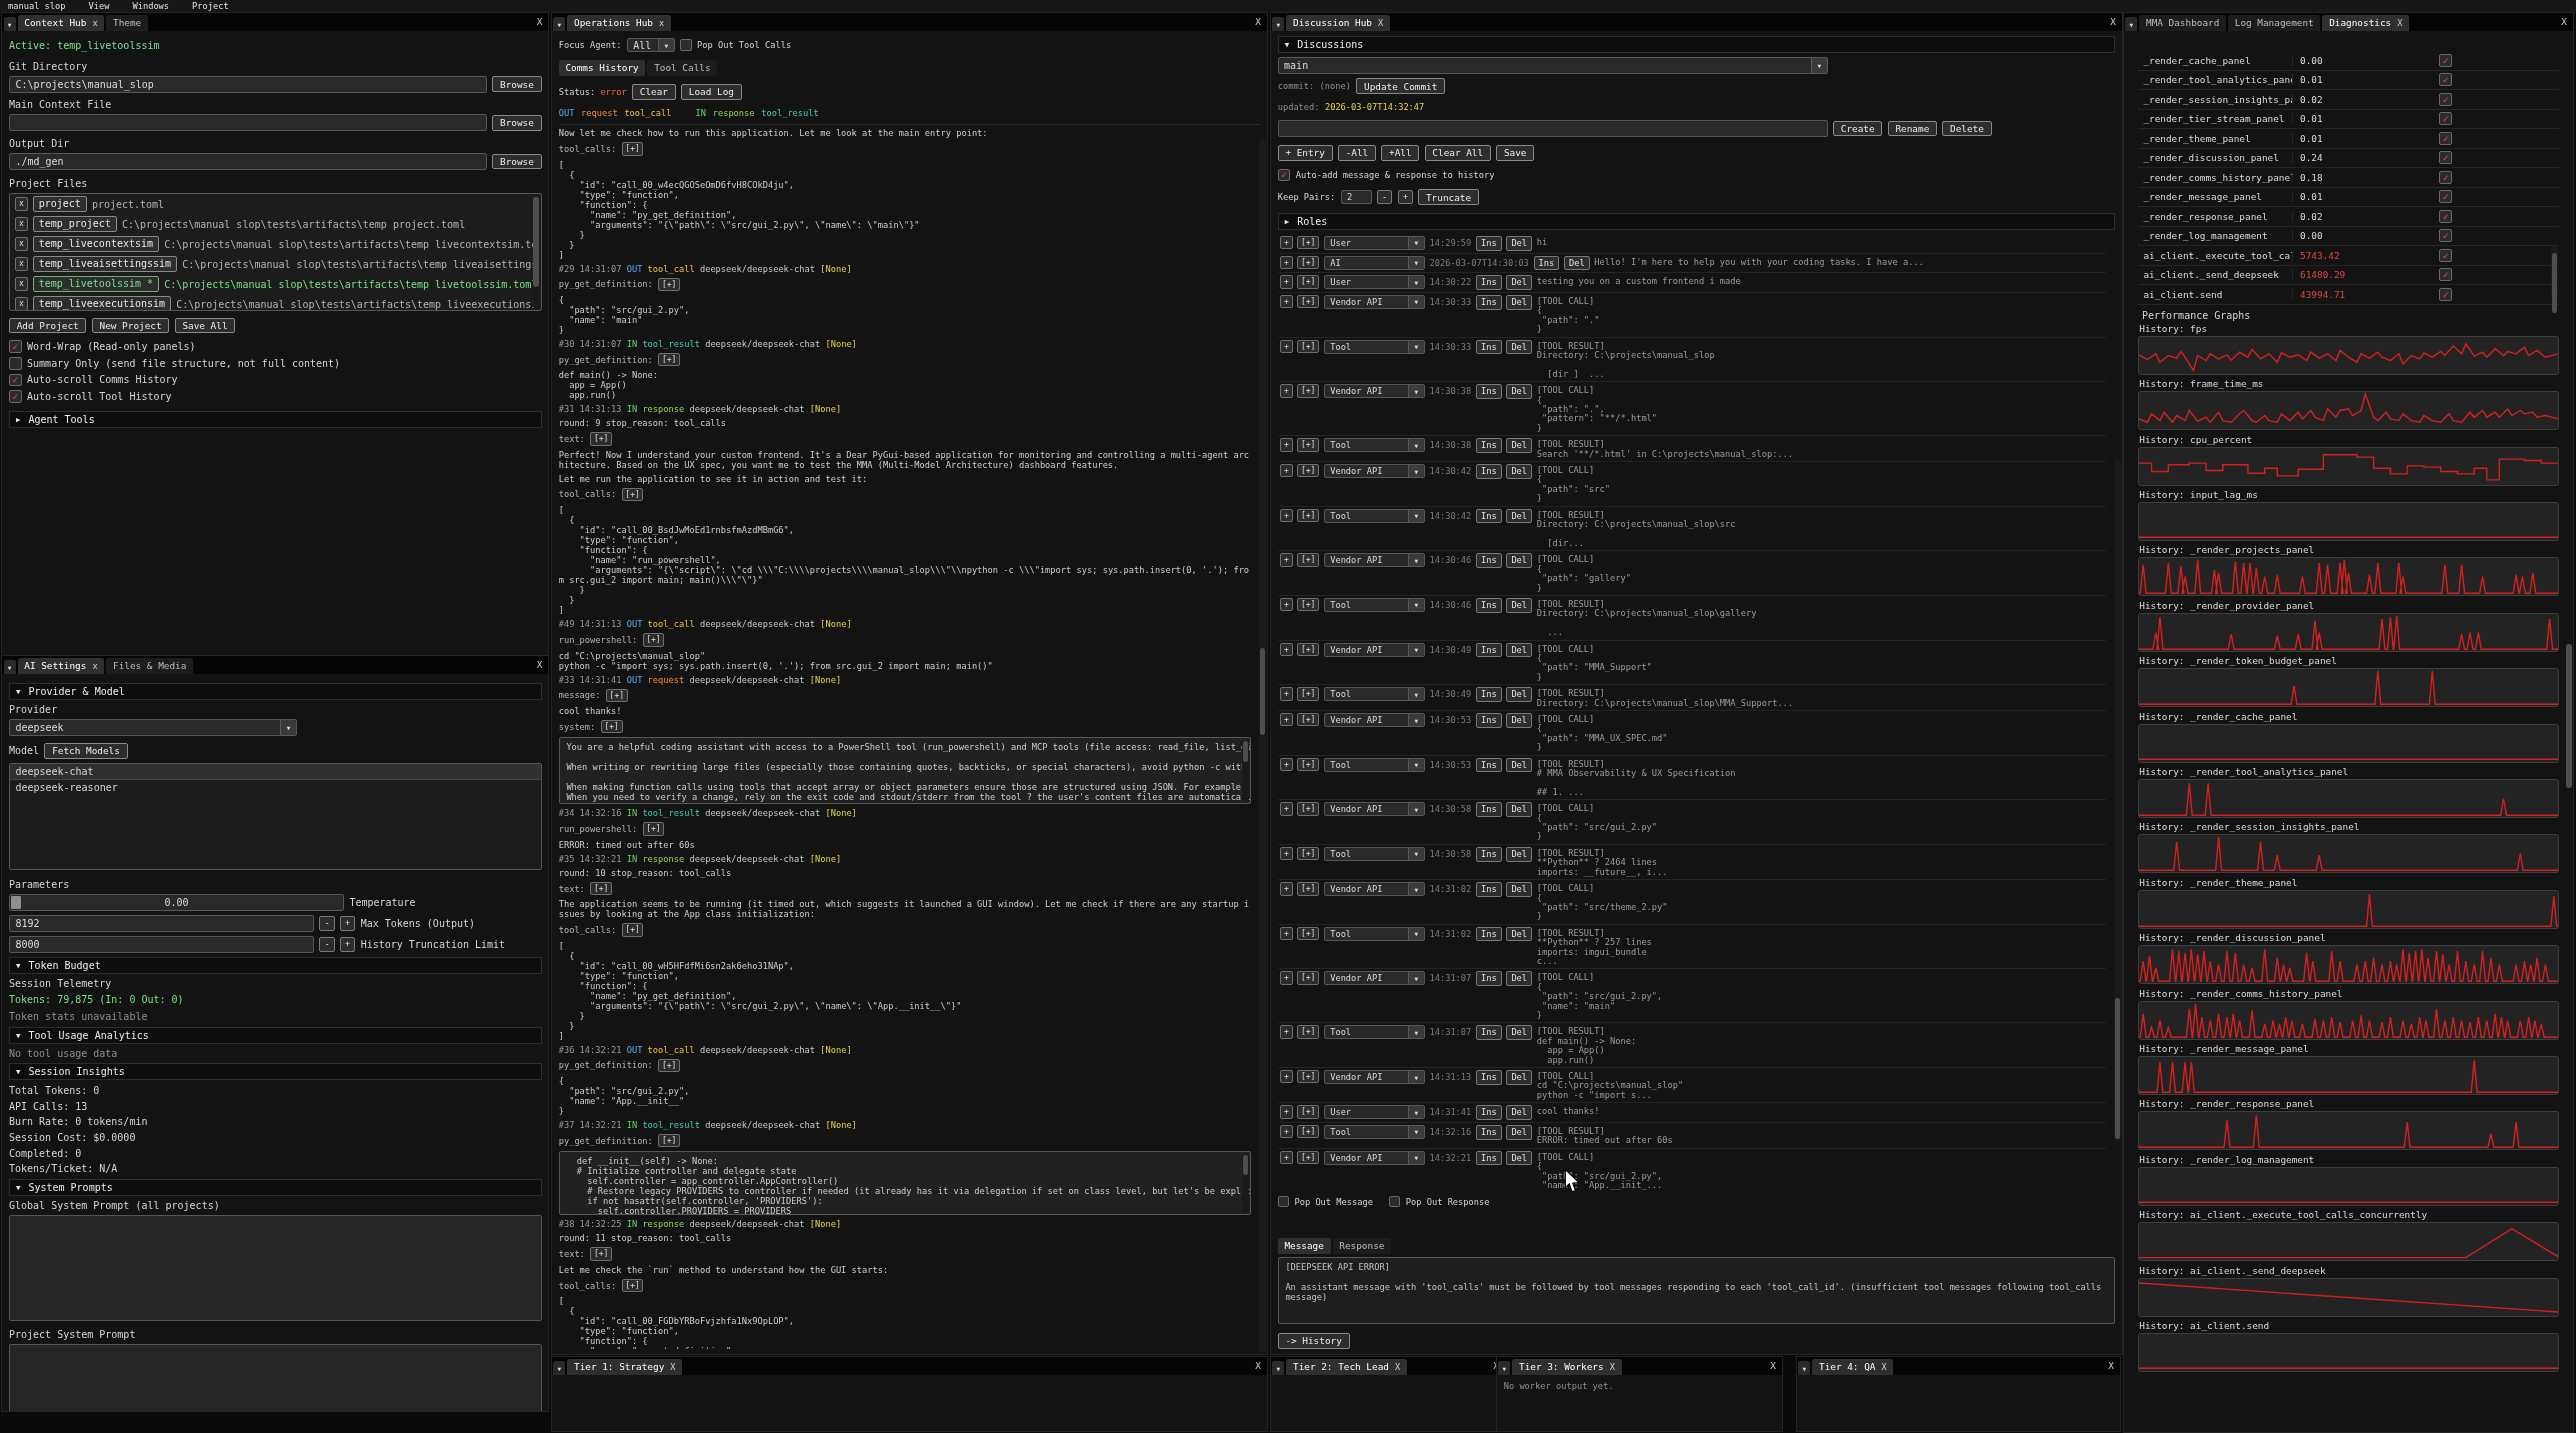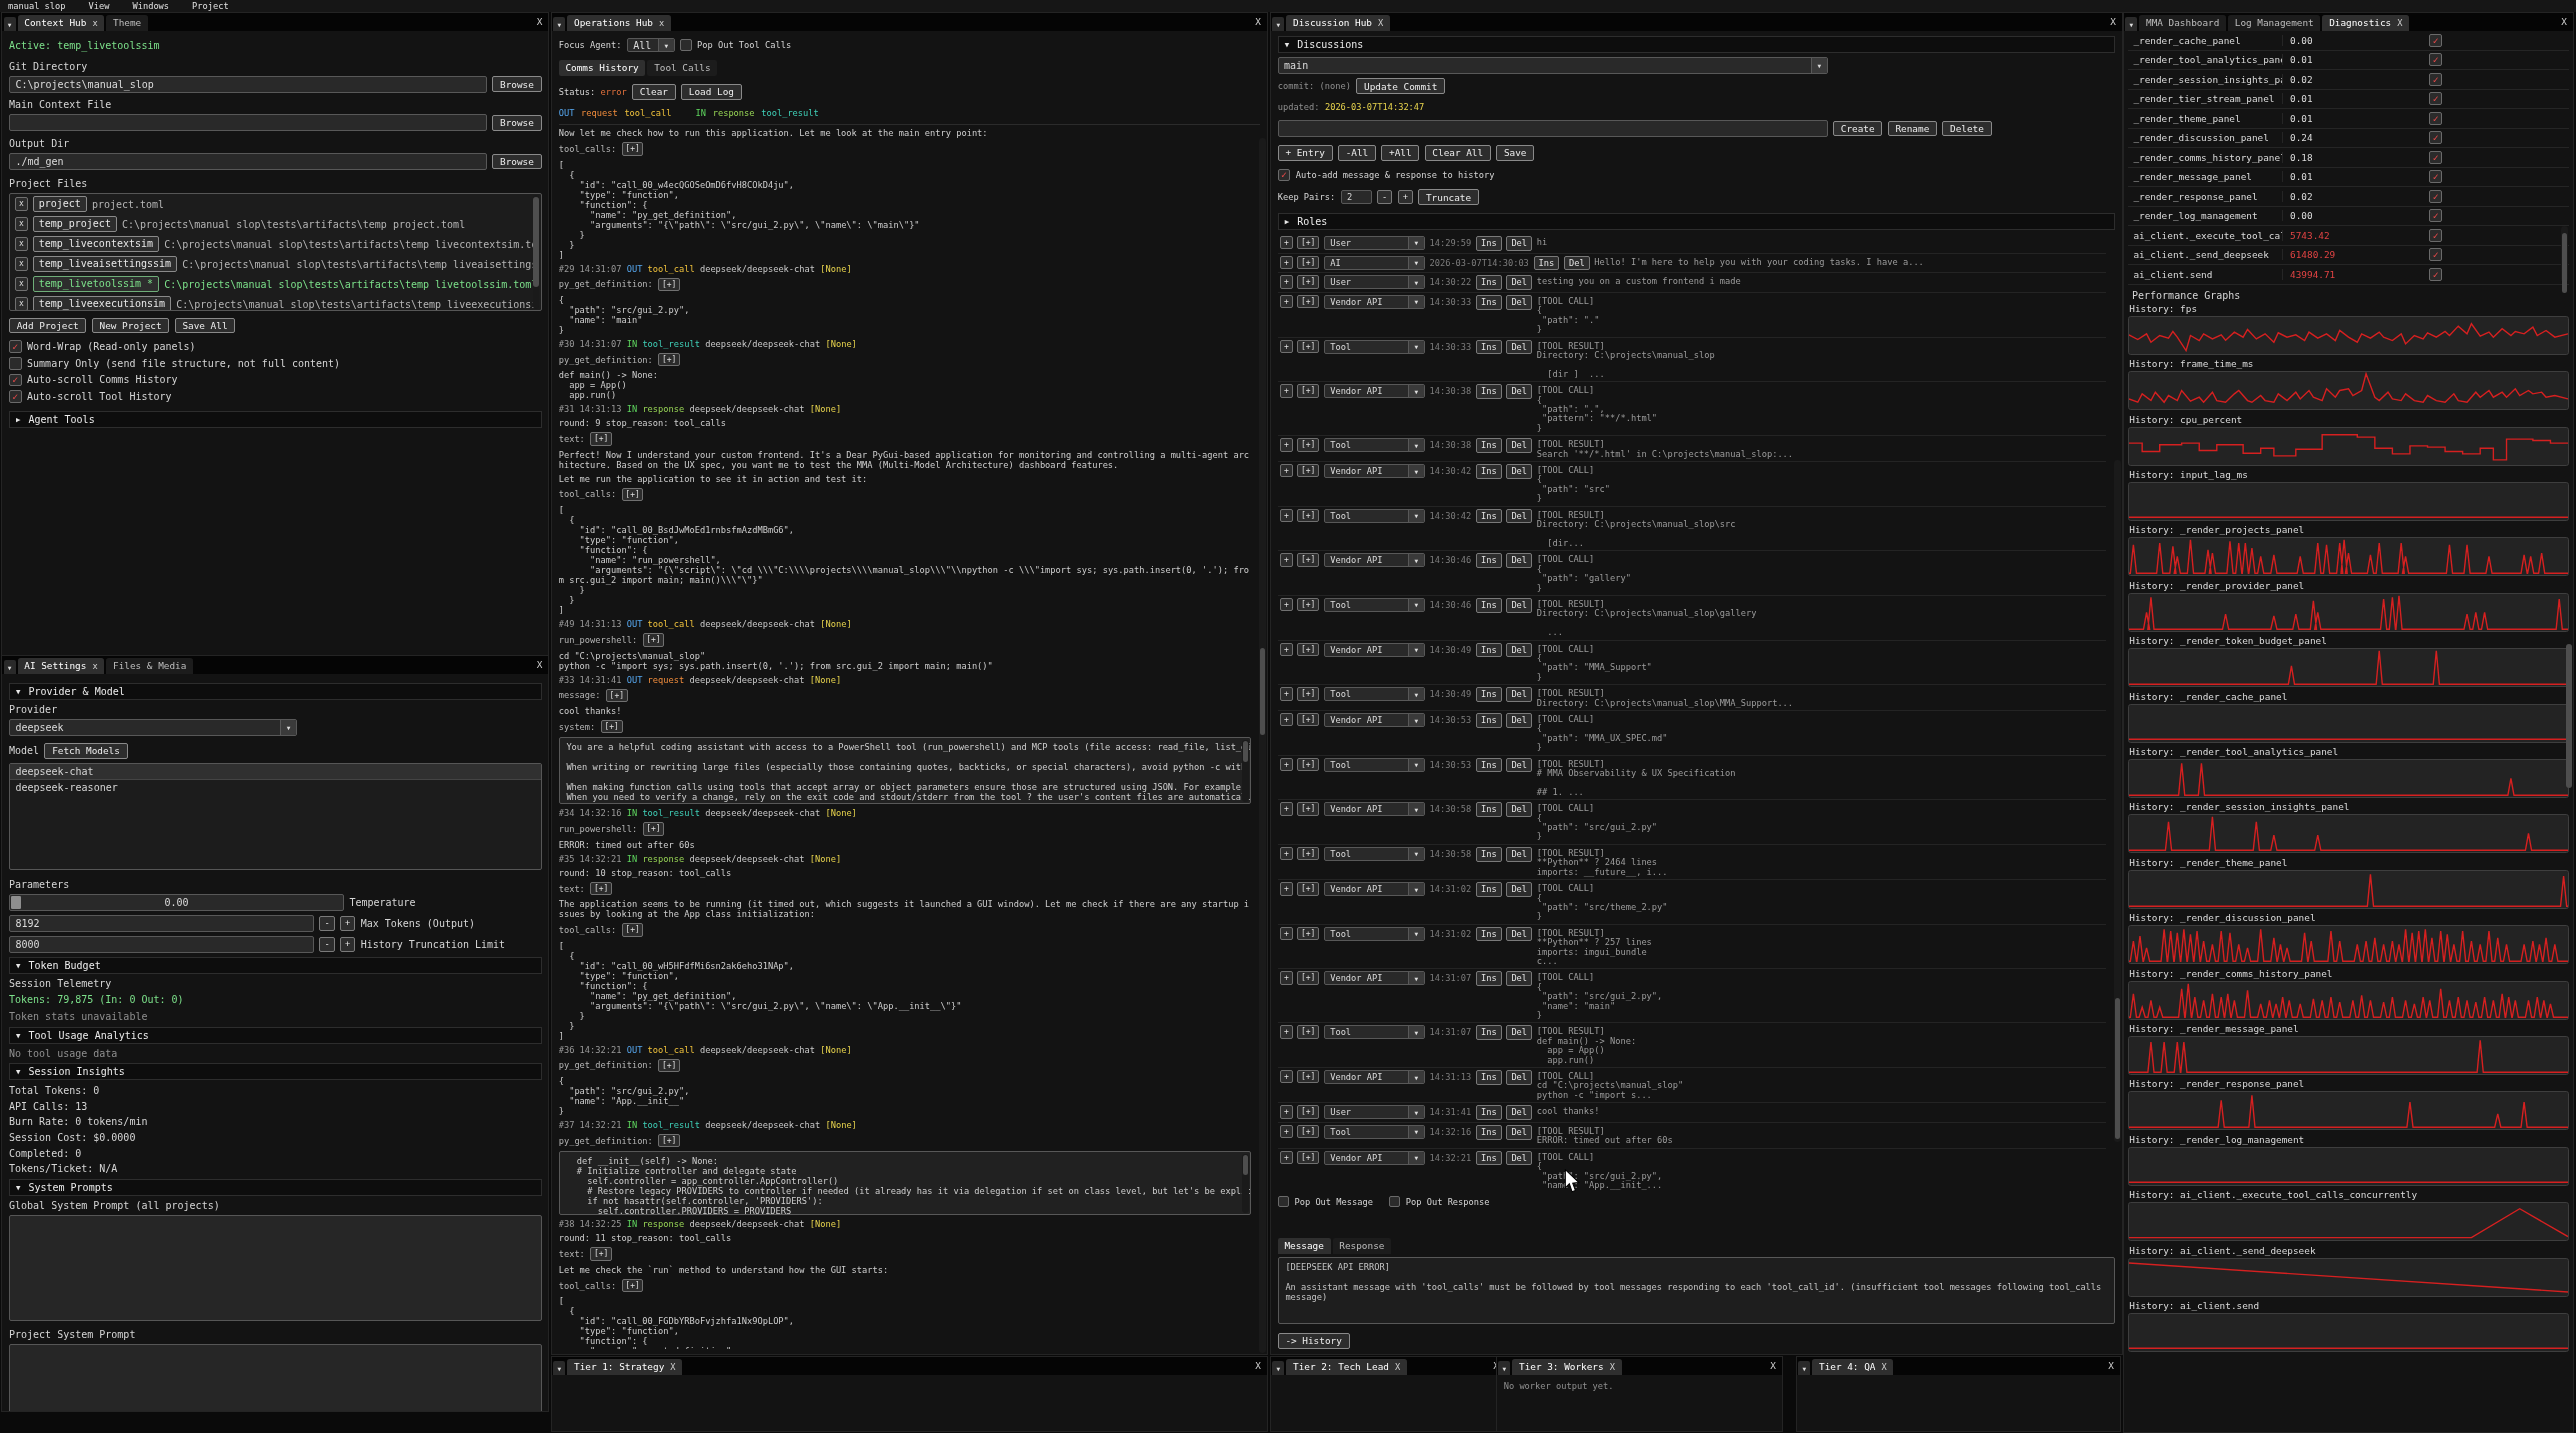--- a/index.html
+++ b/index.html
@@ -991,21 +991,21 @@
   </div>
 
   <div class="win" style="left:2123px; top:12px; width:451px; height:1421px;">
     <div class="tabbar">
       <div class="winmenu">▼</div>
       <div class="tab"><span>MMA Dashboard</span></div>
       <div class="tab"><span>Log Management</span></div>
       <div class="tab active"><span>Diagnostics</span><span class="tx">X</span></div>
       <div class="closer">X</div>
     </div>
-    <div class="wbody" style="padding:0 4px;">
+    <div class="wbody" style="padding:0 14px;margin-top:20px;">
       <div id="diag-rows" style="position:relative;">
         <div class="drow">
             <span class="dn">_render_cache_panel</span>
             <span class="dv">0.00</span>
             <span class="cb dc">✓</span>
           </div>
           <div class="drow">
             <span class="dn">_render_tool_analytics_panel</span>
             <span class="dv">0.01</span>
             <span class="cb dc">✓</span>

